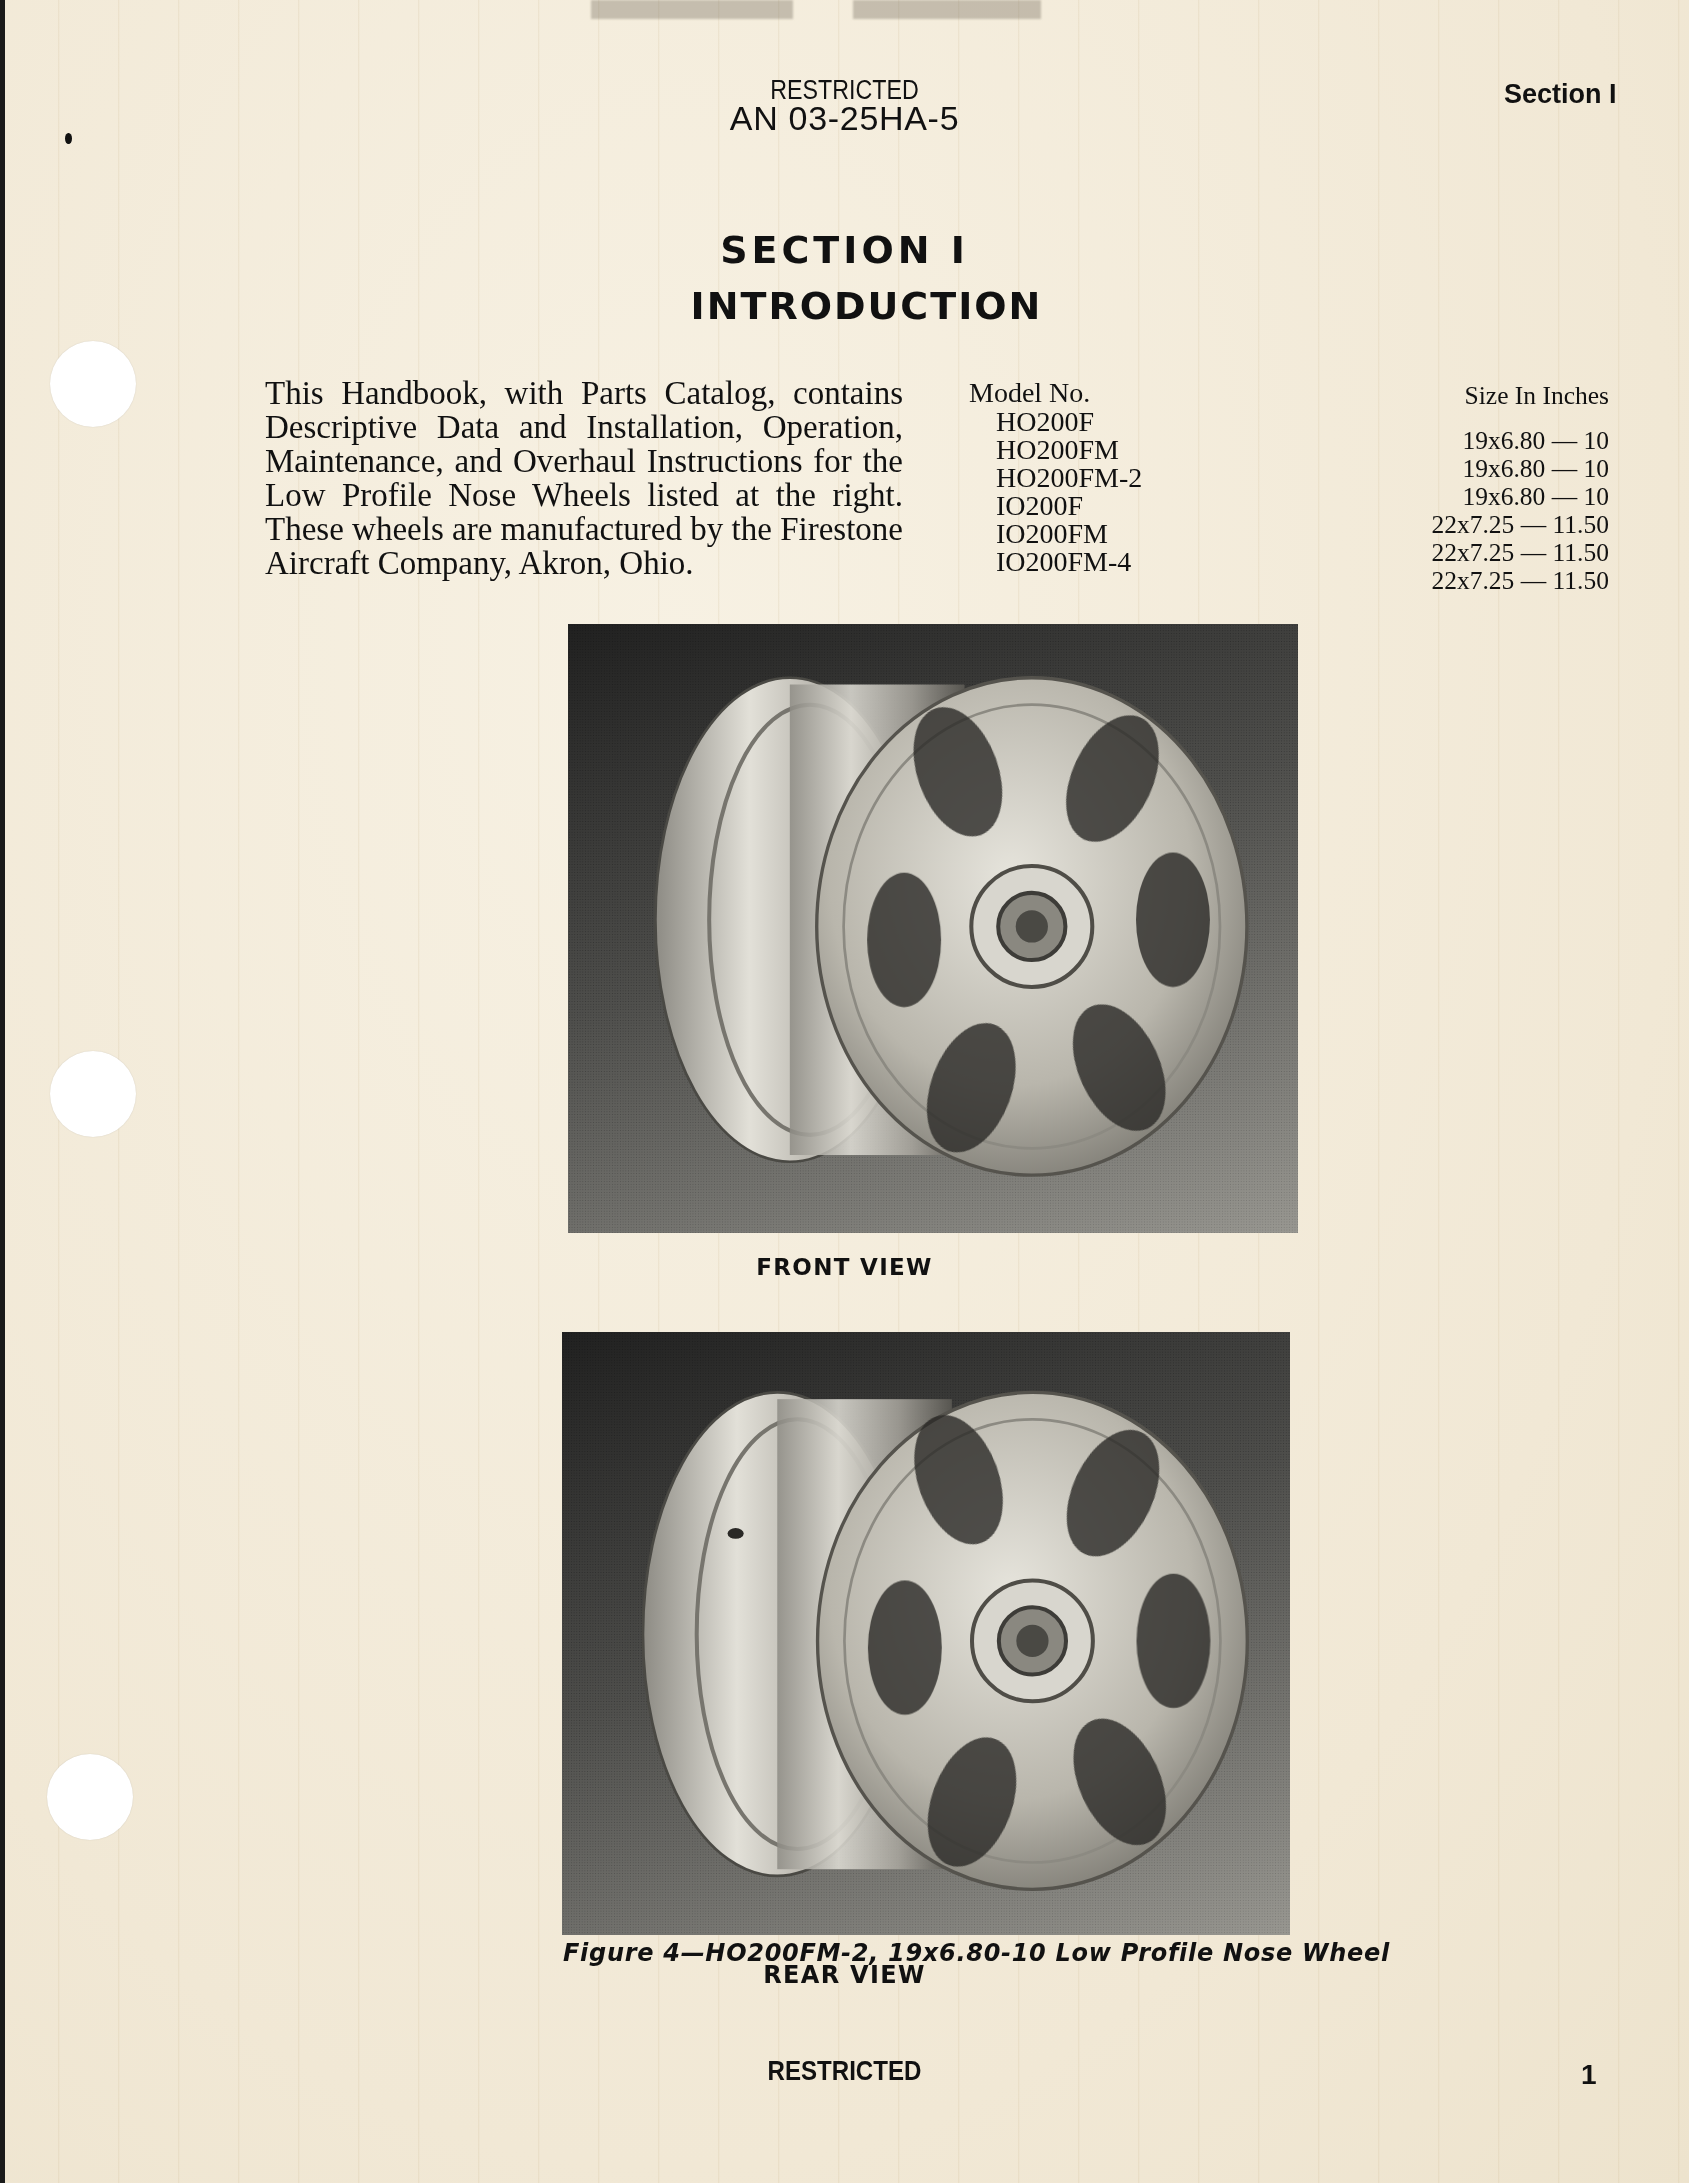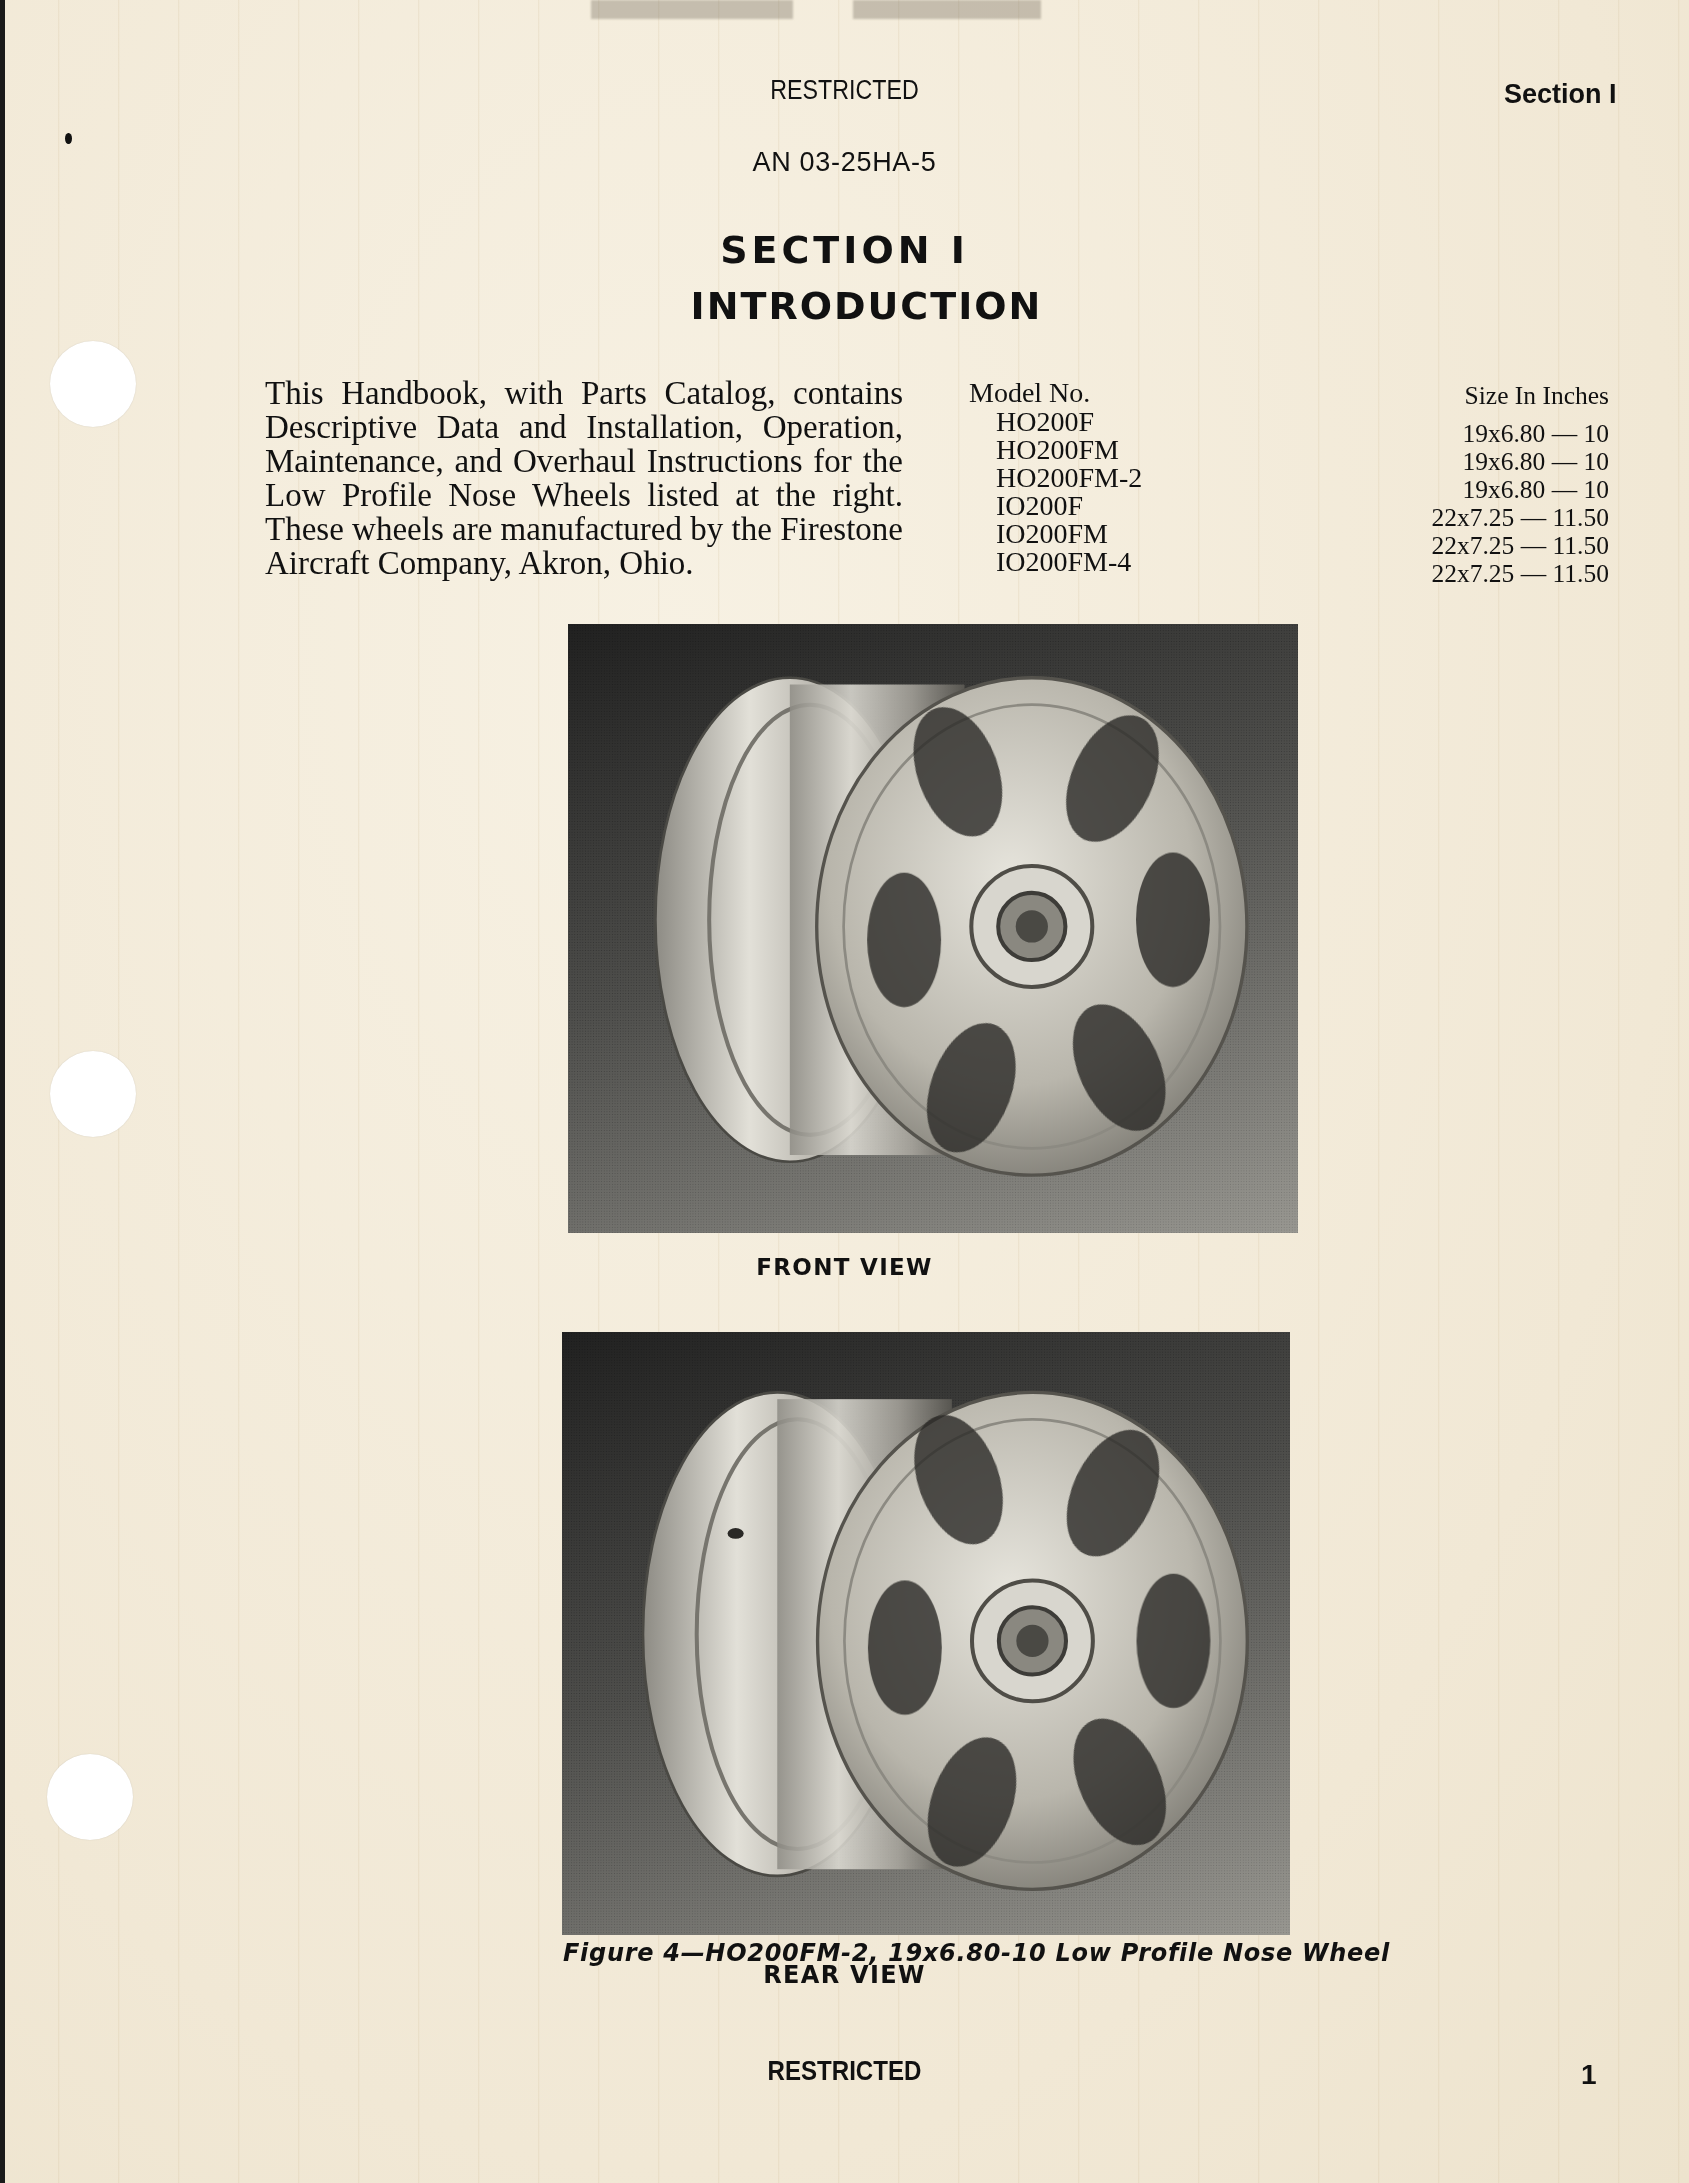--- a/index.html
+++ b/index.html
@@ -12,33 +12,33 @@
     font-family: "Liberation Serif", serif;
     color: #111;
   }
   .left-edge { position: absolute; left: 0; top: 0; width: 5.4px; height: 2183px; background: #1a1a1a; }
   .top-smudge { position: absolute; top: 0; height: 19px; background: rgba(110,100,85,0.35); filter: blur(1.3px); }
   .punch-hole { position: absolute; width: 86px; height: 86px; border-radius: 50%; background: #ffffff; box-shadow: 0 0 1.3px rgba(0,0,0,0.15); }
   .ink-dot { position: absolute; width: 6.7px; height: 10.8px; border-radius: 50%; background: #111; }
 
   .hdr { position: absolute; left: 0; width: 1689px; text-align: center; font-family: "Liberation Sans", sans-serif; }
   .hdr-restricted { top: 75px; font-size: 27px; line-height: 30px; font-weight: normal; letter-spacing: 0px; transform: scaleX(0.86); }
-  .hdr-doc { top: 103px; font-size: 27px; line-height: 30px; letter-spacing: 0.7px; margin-top: 44px; }
+  .hdr-doc { top: 103px; font-size: 34px; line-height: 30px; letter-spacing: 0.7px; }
   .section-tag { position: absolute; top: 79px; left: 1504px; font-family: "Liberation Sans", sans-serif; font-weight: bold; font-size: 27px; }
 
   .title1, .title2 { position: absolute; left: 0; width: 1689px; text-align: center; font-family: "DejaVu Sans", sans-serif; font-weight: 900; letter-spacing: 4px; }
   .title1 { top: 228px; font-size: 38px; }
   .title2 { top: 284px; font-size: 38px; letter-spacing: 2px; padding-left: 22px; }
 
   .intro { position: absolute; left: 265px; top: 376px; width: 638px; font-size: 33px; line-height: 34px; text-align: justify; text-align-last: left; }
   .model-col { position: absolute; left: 969px; top: 379px; font-size: 28px; line-height: 28px; }
   .model-col .hdr-cell { margin-bottom: 1.3px; }
   .model-col .cell { padding-left: 27px; }
   .size-col { position: absolute; left: 1410px; top: 382px; width: 199px; font-size: 25.5px; line-height: 28px; }
-  .size-col .hdr-cell { text-align: right; margin-bottom: 10px; font-weight: bold; }
+  .size-col .hdr-cell { text-align: right; margin-bottom: 17px; font-weight: bold; }
   .size-col .cell { text-align: right; }
   .model-col .hdr-cell { font-weight: normal; }
 
   .photo { position: absolute; background: #555; overflow: hidden;
     background-image: radial-gradient(#333 0.7px, transparent 0.9px);
     background-size: 2.7px 2.7px; }
   .photo-front { left: 568px; top: 624px; width: 730px; height: 609px;
     background-color: #6a6a66; }
   .photo-rear { left: 562px; top: 1332px; width: 728px; height: 603px;
     background-color: #6a6a66; }

